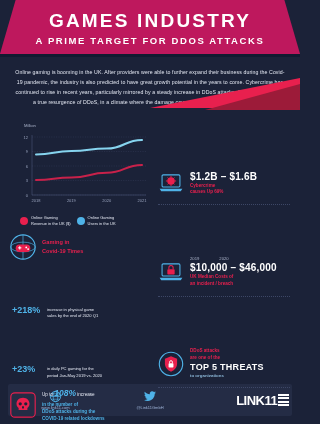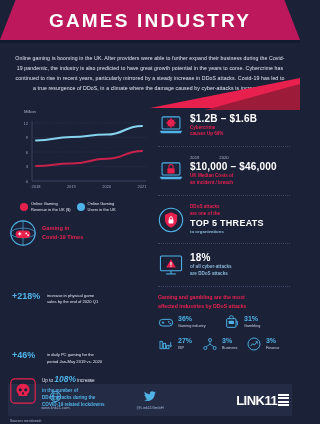--- a/index.html
+++ b/index.html
@@ -67,21 +67,21 @@
   
   .chart-box { padding:4px 2px 2px 2px; }
   .chart-unit { font-size:4.2px; color:#aab3c9; margin-left:14px; margin-bottom:1px; }
   .chart-svg { display:block; }
   .legend { display:flex; gap:6px; margin-top:4px; padding-left:10px; }
   .legend-item { display:flex; align-items:center; gap:3px; }
   .legend-dot { width:8px; height:8px; border-radius:50%; flex:none; }
   .legend-text { font-size:4px; line-height:1.4; color:#e3e7f2; }
 
   
-  .stat-row { display:flex; align-items:center; gap:6px; padding:7px 2px; }
+  .stat-row { display:flex; align-items:center; gap:6px; padding:7px 2px;margin-top:44px; }
   .stat-icon { flex:none; width:26px; height:26px; }
   .stat-body { flex:1; }
   .stat-big { font-size:10px; font-weight:bold; color:#ffffff; letter-spacing:.2px; }
   .stat-sub { font-size:4.6px; font-weight:bold; color:#e8204e; line-height:1.5; margin-top:1px; }
   .stat-sub-blue { font-size:4.6px; font-weight:bold; color:#8ab6d6; line-height:1.5; margin-top:1px;}
   .stat-years { display:flex; gap:20px; font-size:4.2px; color:#aab3c9; margin-bottom:1px; }
   .stat-pre { font-size:4.6px; font-weight:bold; color:#e8204e; line-height:1.4; }
   .stat-mid { font-size:9px; font-weight:bold; color:#ffffff; letter-spacing:.3px; margin:1px 0; }
   .stat-post { font-size:4.4px; font-weight:bold; color:#8ab6d6; line-height:1.4; }
 
@@ -127,20 +127,21 @@
   .logo-bars { display:flex; flex-direction:column; gap:1.4px; margin-left:1px; }
   .logo-bar { height:2.2px; background:#fff; }
 </style>
 </head>
 <body>
 
 <div class="page">
 
   <div class="header">
     <div class="title">GAMES INDUSTRY</div>
+    <div class="subtitle">A PRIME TARGET FOR DDOS ATTACKS</div>
   </div>
   <div class="header-rule"></div>
 
   <div class="intro-wrap">
     <div class="intro">Online gaming is booming in the UK. After providers were able to further expand their business during the Covid-19 pandemic, the industry is also predicted to have great growth potential in the years to come. Cybercrime has continued to rise in recent years, particularly mirrored by a steady increase in DDoS attacks. Covid-19 has led to a true resurgence of DDoS, in a climate where the damage caused by cyber-attacks is increasing.</div>
   </div>
 
   <div class="diag1"></div>
   <div class="diag2"></div>
 
@@ -214,21 +215,21 @@
       </div>
 
       <div class="pct-row">
         <div class="pct-num">+218%</div>
         <div class="pct-txt">
           <span>increase in physical game</span><br>
           <span>sales by the end of 2020 Q1</span>
         </div>
       </div>
       <div class="pct-row">
-        <div class="pct-num">+46%</div>
+        <div class="pct-num">+23%</div>
         <div class="pct-txt">
           <span>in daily PC gaming for the</span><br>
           <span>period Jan-May 2019 vs. 2020</span>
         </div>
       </div>
 
       <div class="up108">
         <svg class="stat-icon" viewBox="0 0 32 32">
           <rect x="1" y="1" width="30" height="30" rx="5" fill="none" stroke="#e8204e" stroke-width="1.4"></rect>
           <path d="M16 7c-5 0-8 3.4-8 7.6 0 2.6 1.2 4.2 2.6 5.2v2.4h10.8v-2.4c1.4-1 2.6-2.6 2.6-5.2C24 10.4 21 7 16 7z" fill="#e8204e"></path>

